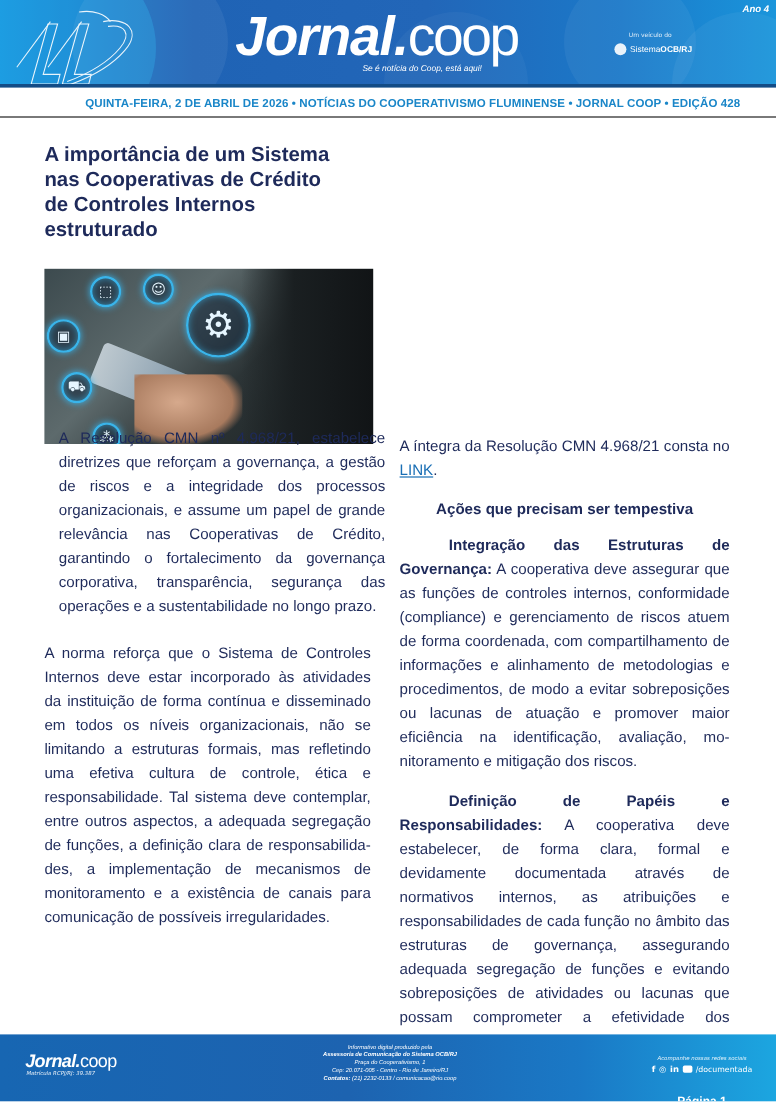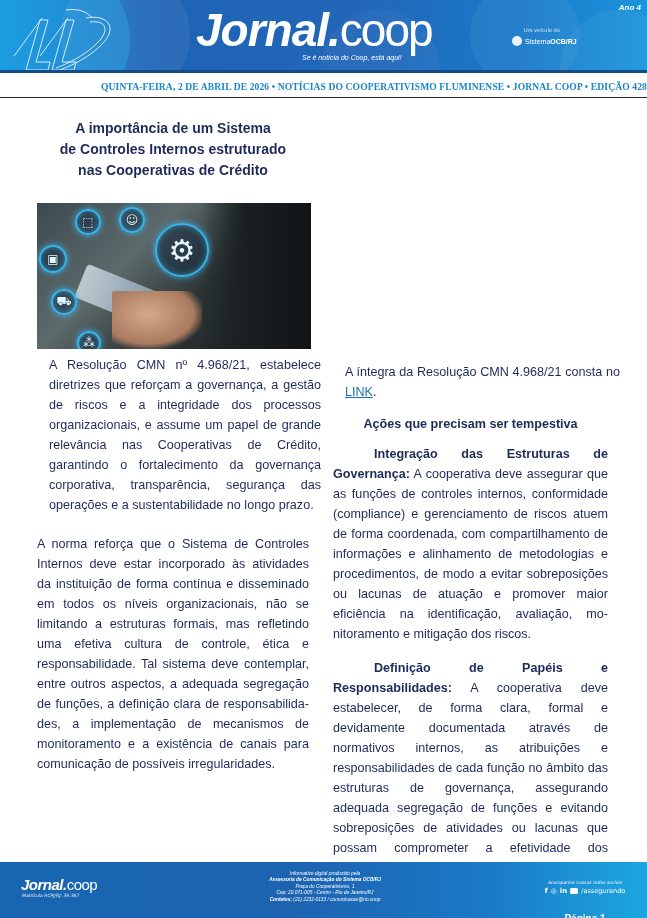--- a/index.html
+++ b/index.html
@@ -43,34 +43,34 @@
   }
   .partner { position: absolute; left: 512px; top: 27px; color: #fff; }
   .partner .small { font-size: 5px; opacity: 0.85; margin-left: 12px; }
   .partner .row { display: flex; align-items: center; gap: 3px; margin-top: 3px; }
   .partner .icon { width: 10px; height: 10px; border-radius: 50%; background: #ffffff; opacity: 0.9; }
   .partner .name { font-size: 7px; font-family: "Liberation Sans", sans-serif; }
   .partner .name b { font-weight: bold; }
 
   .dateline {
     position: absolute; left: 0; top: 76px; width: 647px; height: 22px;
-    text-align: right; font-family: Liberation Serif, serif; font-weight: bold;
+    text-align: center; font-family: Liberation Sans, sans-serif; font-weight: bold;
     font-size: 9.6px; color: #1a86c8; line-height: 22px; letter-spacing: 0.1px;
     border-bottom: 1.5px solid #222;
     padding-left: 41px;
   }
 
   
   .col { position: absolute; top: 118px; }
   .col-left { left: 37px; width: 272px; }
   .col-right { left: 333px; width: 275px; }
 
   .headline {
-    text-align: center; font-family: "Liberation Sans", sans-serif; font-weight: bold;
-    font-size: 14px; line-height: 21px; color: #1e2a5a;
+    font-family: "Liberation Sans", sans-serif; font-weight: bold;
+    font-size: 17px; line-height: 21px; color: #1e2a5a;
   }
   .hero {
     margin-top: 22px; width: 274px; height: 146px; position: relative; overflow: hidden;
     background: linear-gradient(135deg, #3c4a4e 0%, #5d6a6c 35%, #2c3436 60%, #1b2122 100%);
   }
   .hero .suit { position: absolute; right: 0; top: 0; width: 110px; height: 146px;
     background: linear-gradient(90deg, rgba(20,24,26,0) 0%, #1a1f21 40%, #111416 100%); }
   .hero .tablet { position: absolute; left: 40px; top: 80px; width: 110px; height: 36px;
     background: linear-gradient(90deg, #c9d4db, #6e8ba3); transform: rotate(22deg); border-radius: 4px; opacity: 0.9; }
   .hero .hand { position: absolute; left: 75px; top: 88px; width: 90px; height: 58px;
@@ -84,21 +84,21 @@
     font-family: "Liberation Sans", sans-serif; font-size: 12.6px; line-height: 20px;
     color: #1e2a5a; text-align: justify; hyphens: manual;
   }
   .col-left .para { margin-top: 0; }
   .p1 { position: absolute; top: 237px; left: 12px; width: 272px; }
   .p2 { position: absolute; top: 416px; left: 0; width: 272px; }
   .p3 { position: absolute; top: 683px; left: 0; width: 272px; }
 
   .r1 { position: absolute; top: 0; left: 0; width: 275px; }
   .r2 { position: absolute; top: 104px; left: 0; width: 275px; }
-  .r3 { position: absolute; top: 244px; left: 12px; width: 275px; }
+  .r3 { position: absolute; top: 244px; left: 0; width: 275px; }
   .subhead { position: absolute; top: 296px; left: 0; width: 275px; text-align: center;
     font-family: "Liberation Sans", sans-serif; font-weight: bold; font-size: 12.6px; color: #1e2a5a; line-height: 20px; }
   .r4 { position: absolute; top: 326px; left: 0; width: 275px; }
   .r5 { position: absolute; top: 540px; left: 0; width: 275px; }
   .para b { font-weight: bold; margin-left: 41px; }
   .link { color: #1a6fb5; text-decoration: underline; }
 
   
   .footer {
     position: absolute; left: 0; top: 862px; width: 647px; height: 56px;
@@ -152,22 +152,22 @@
       <span class="name"><span>Sistema</span><b>OCB/RJ</b></span>
     </div>
   </div>
 </header>
 
 <div class="dateline">QUINTA-FEIRA, 2 DE ABRIL DE 2026 • NOTÍCIAS DO COOPERATIVISMO FLUMINENSE • JORNAL COOP • EDIÇÃO 428</div>
 
 <section class="col col-left" style="height:740px;">
   <h1 class="headline">
     <div>A importância de um Sistema</div>
+    <div>nas Cooperativas de Crédito</div>
     <div>de Controles Internos estruturado</div>
-    <div>nas Cooperativas de Crédito</div>
   </h1>
 
   <div class="hero">
     <div class="suit"></div>
     <div class="tablet"></div>
     <div class="hand"></div>
     <div class="ring" style="left:38px;top:6px;width:26px;height:26px;">⬚</div>
     <div class="ring" style="left:82px;top:4px;width:26px;height:26px;">☺</div>
     <div class="ring gear" style="left:118px;top:20px;width:54px;height:54px;">⚙</div>
     <div class="ring" style="left:2px;top:42px;width:28px;height:28px;">▣</div>
@@ -206,17 +206,17 @@
     <div><b>Contatos:</b> <span>(21) 2232-0133 / comunicacao@rio.coop</span></div>
   </div>
 
   <div class="f-right">
     <div class="f-follow">Acompanhe nossas redes sociais</div>
     <div class="f-social">
       <span class="ic">f</span>
       <span class="ic">◎</span>
       <span class="ic">in</span>
       <span class="yt"></span>
-      <span>/assegurando</span>
+      <span>/documentada</span>
     </div>
     <div class="f-page">Página 1</div>
   </div>
 </footer>
 
 </body></html>

